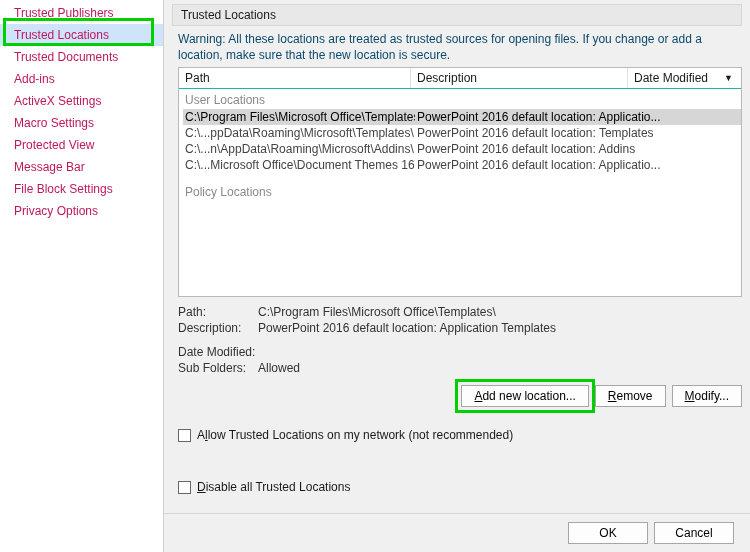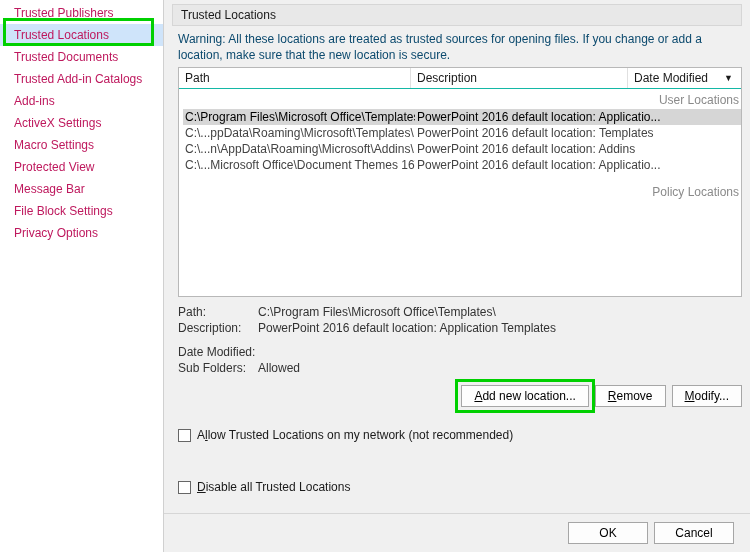--- a/index.html
+++ b/index.html
@@ -13,21 +13,21 @@
   .main{flex:1;display:flex;flex-direction:column;background:#f0f0f0;}
   .section-hdr{margin:4px 8px 4px 8px;padding:3px 8px;background:#e8e8e8;border:1px solid #d6d6d6;font-weight:400;}
   .warn{margin:2px 14px 4px 14px;color:#0c4a6e;line-height:1.3;}
   .grid-wrap{margin:0 8px 4px 14px;border:1px solid #b8b8b8;background:#fff;height:262px;display:flex;flex-direction:column;}
   .grid-head{display:flex;border-bottom:1px solid #14b8a6;font-size:12px;}
   .gh{padding:3px 6px;border-right:1px solid #e0e0e0;box-sizing:border-box;}
   .gh-path{width:232px;}
   .gh-desc{width:217px;}
   .gh-date{flex:1;display:flex;justify-content:space-between;align-items:center;border-right:none;}
   .drop-tri{font-size:9px;margin-right:2px;}
-  .grid-body{flex:1;overflow:hidden;padding:2px 0 0 4px;font-size:12px;color:#444;text-align:right;}
+  .grid-body{flex:1;overflow:hidden;padding:2px 0 0 4px;font-size:12px;color:#444;}
   .group-lbl{color:#8a8a8a;padding:2px 2px 2px 2px;}
   .row{display:flex;white-space:nowrap;}
   .row.sel{background:#d6d6d6;color:#000;}
   .cell-path{width:228px;overflow:hidden;text-overflow:clip;padding:1px 2px;}
   .cell-desc{padding:1px 2px;}
 
   .details{margin:4px 14px 2px 14px;font-size:12px;}
   .drow{display:flex;margin-bottom:2px;}
   .dlabel{width:80px;color:#333;}
   .dval{color:#333;}
@@ -46,21 +46,20 @@
 </style>
 </head>
 <body>
 
 <div class="app">
 
   <div class="sidebar sidebar-wrap">
     <div class="sidebar-item">Trusted Publishers</div>
     <div class="sidebar-item selected">Trusted Locations</div>
     <div class="sidebar-item">Trusted Documents</div>
-    <div class="sidebar-item">Trusted Add-in Catalogs</div>
     <div class="sidebar-item">Add-ins</div>
     <div class="sidebar-item">ActiveX Settings</div>
     <div class="sidebar-item">Macro Settings</div>
     <div class="sidebar-item">Protected View</div>
     <div class="sidebar-item">Message Bar</div>
     <div class="sidebar-item">File Block Settings</div>
     <div class="sidebar-item">Privacy Options</div>
     <div class="sidebar-hl"></div>
   </div>
 

